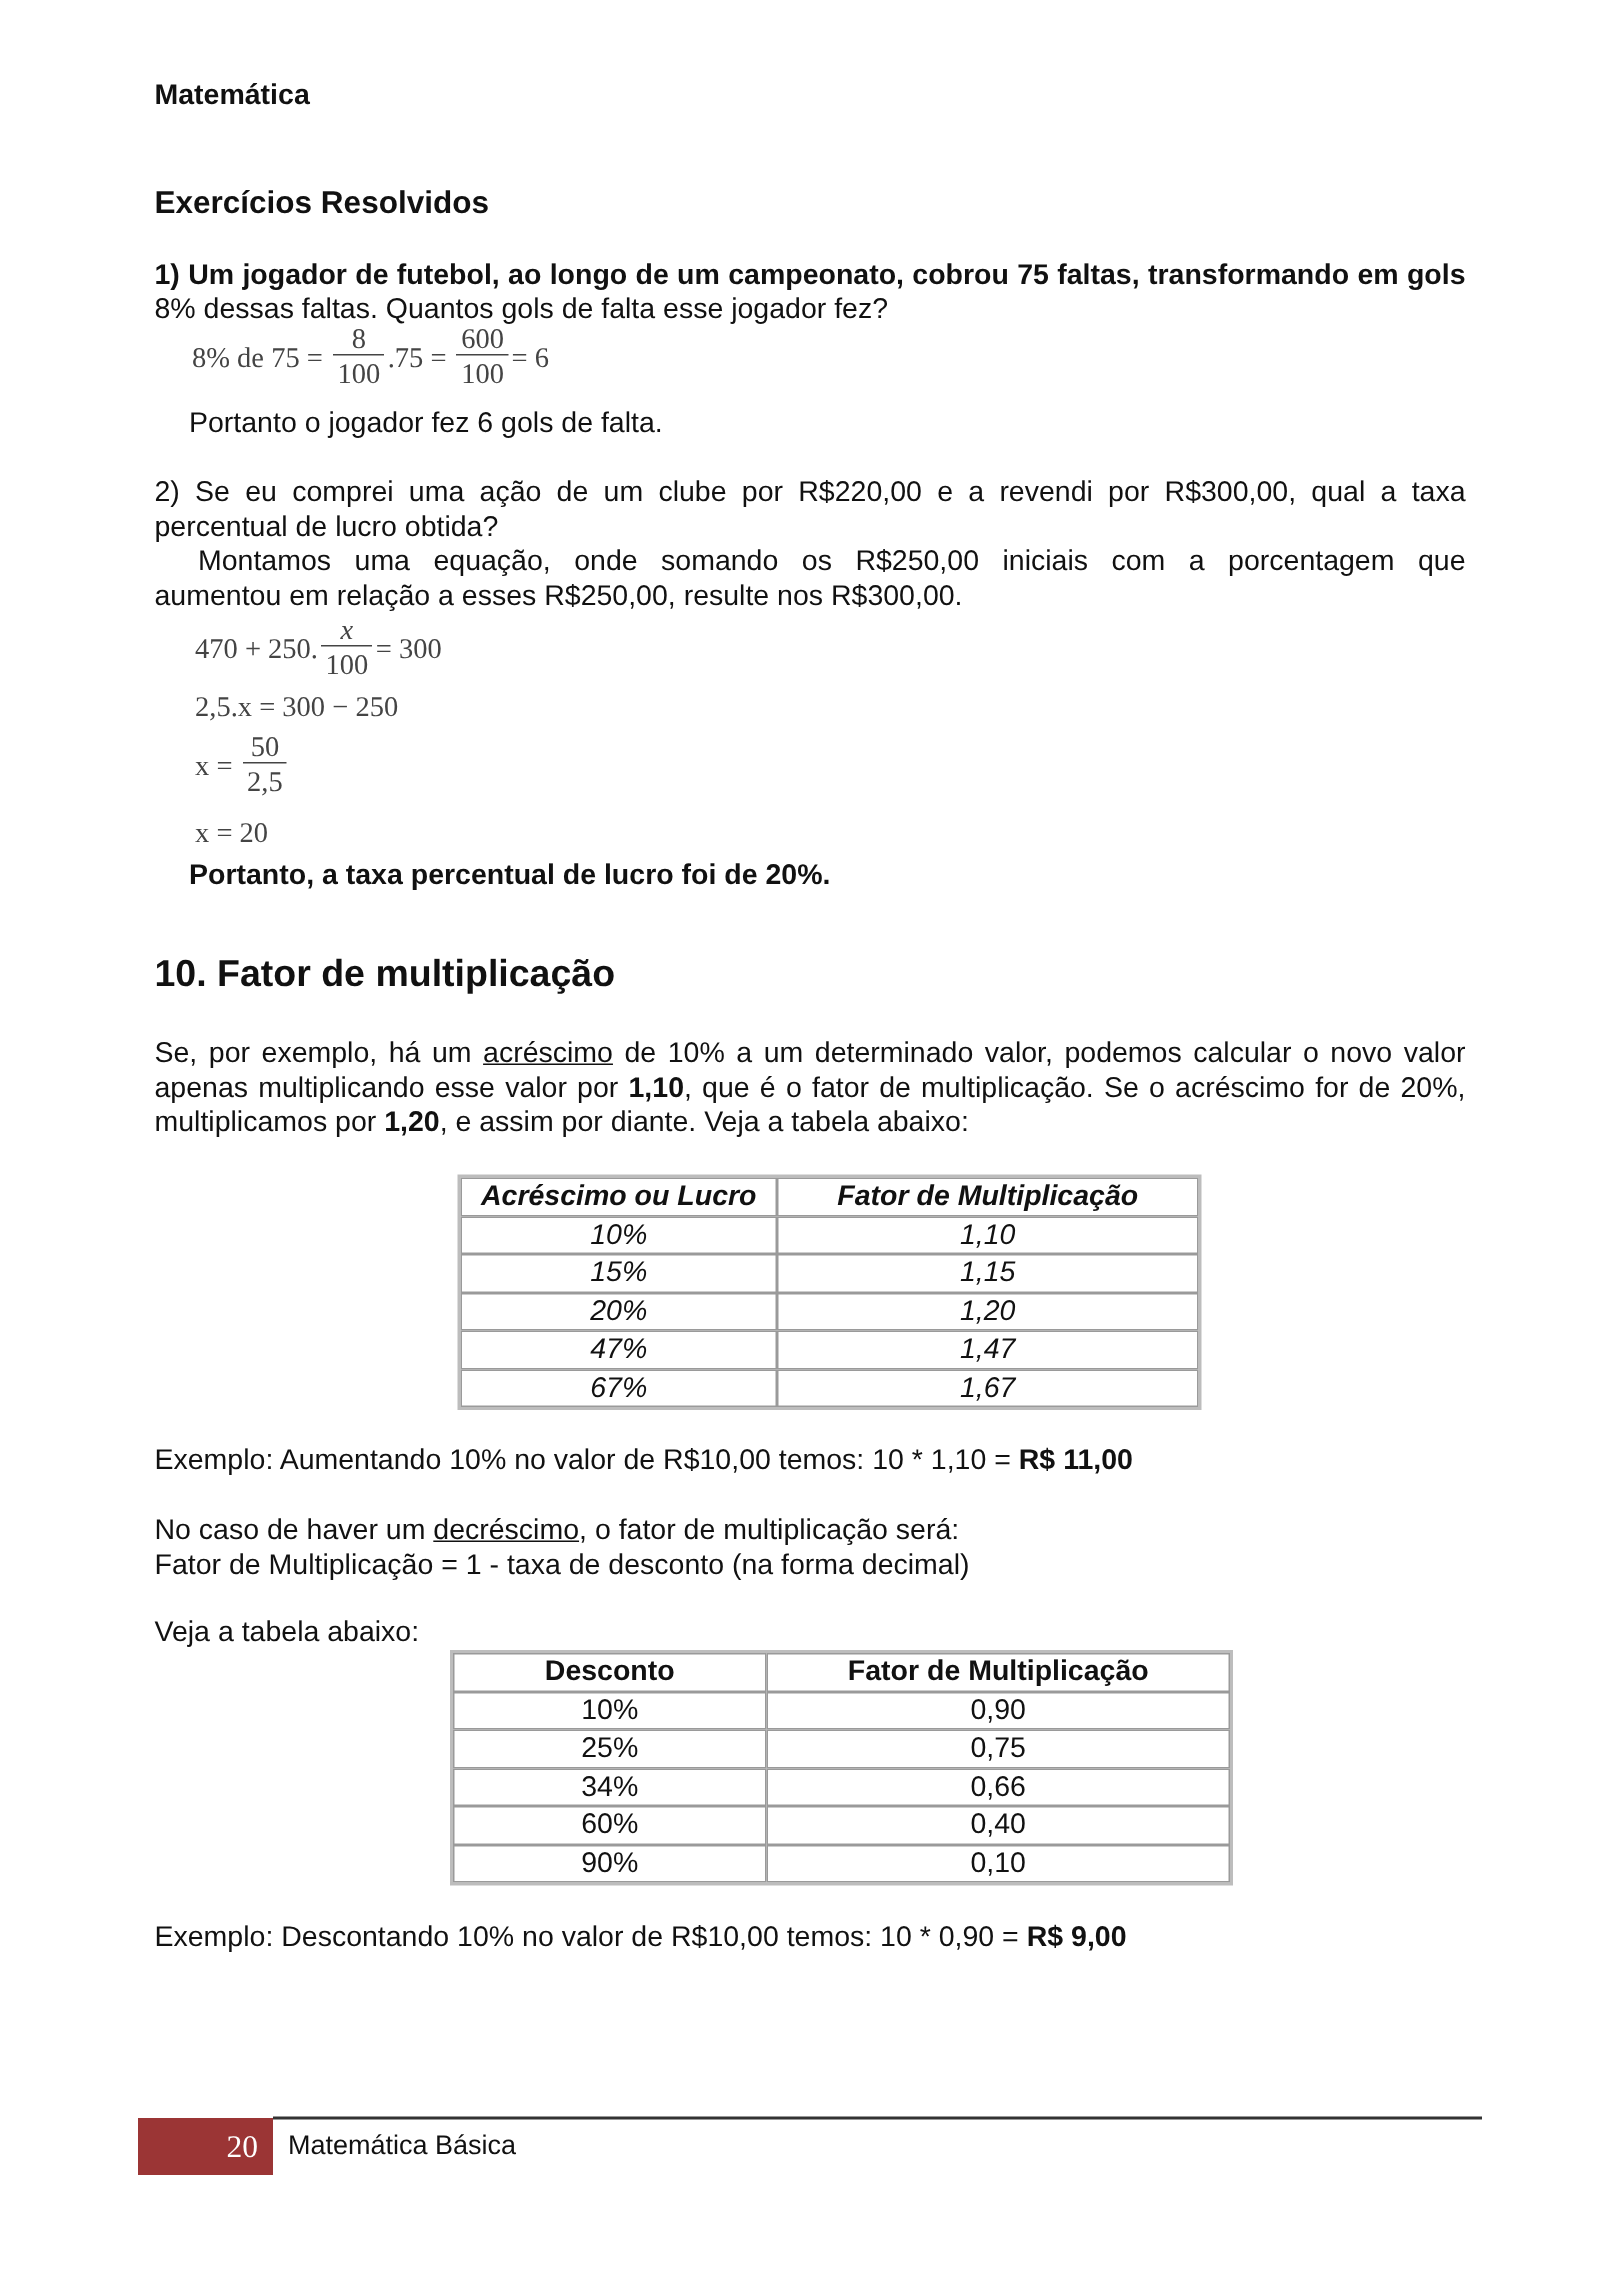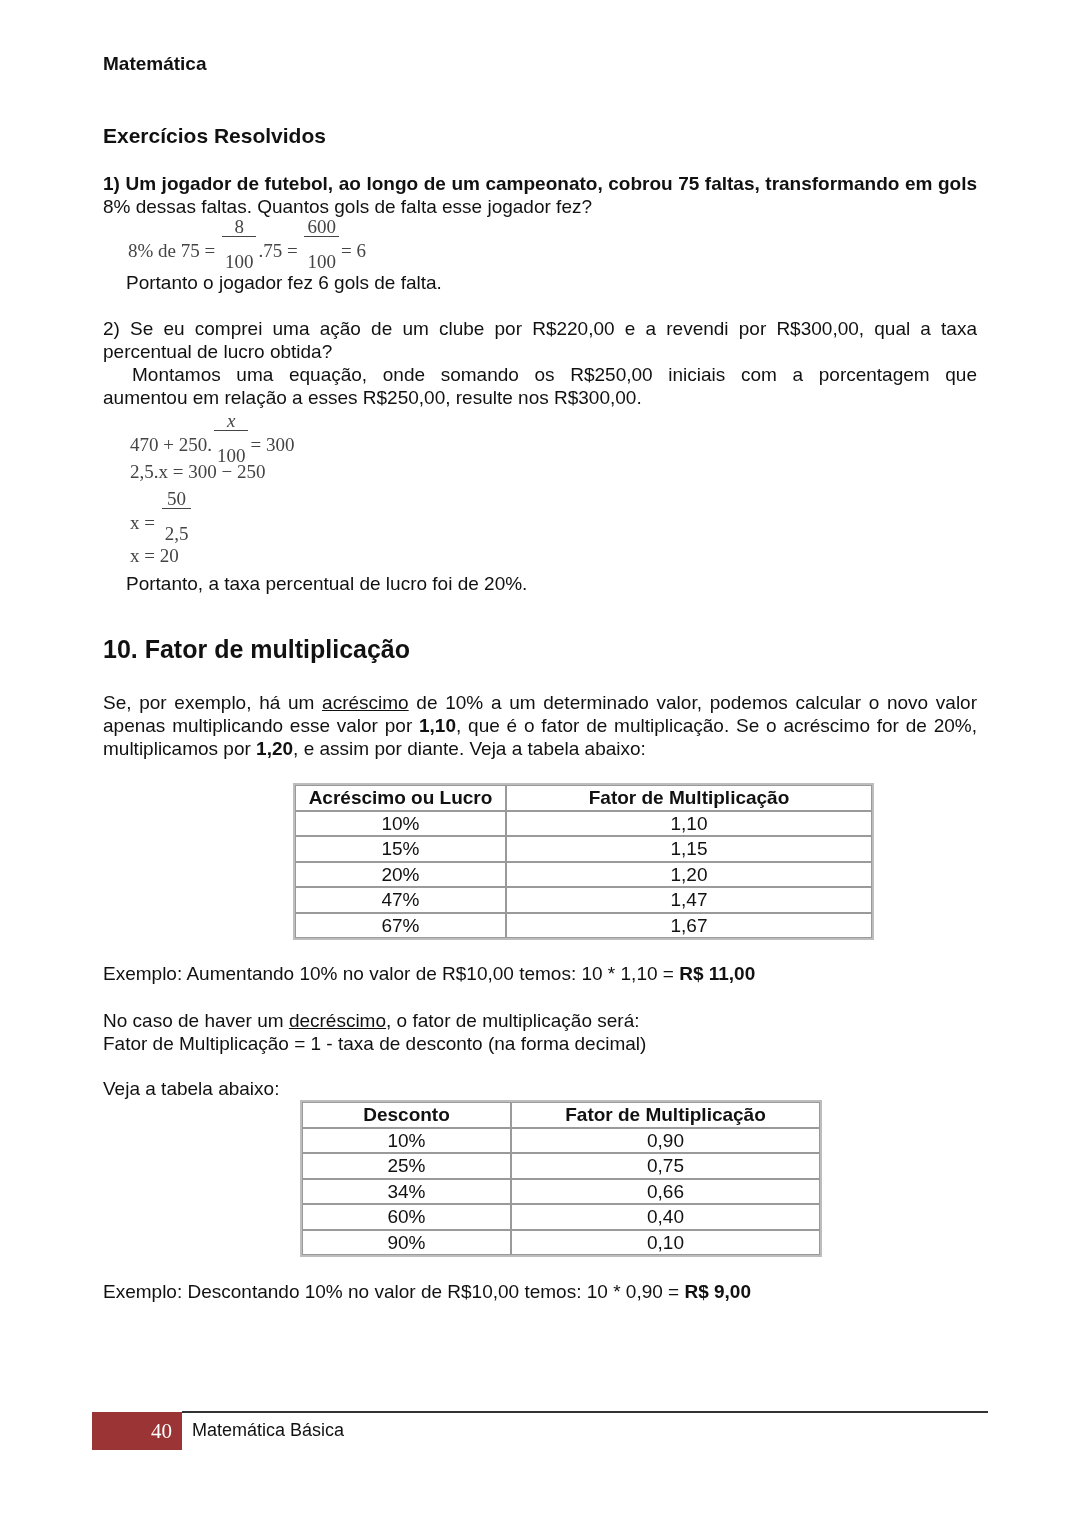--- a/index.html
+++ b/index.html
@@ -6,21 +6,21 @@
   html, body { width: 1080px; height: 1527px; background: #ffffff; }
   body { position: relative; font-family: "Liberation Sans", sans-serif; color: #111; font-size: 19px; line-height: 23px; overflow: hidden; }
   .abs { position: absolute; }
   .running-head { left: 103px; top: 52px; font-weight: bold; font-size: 19px; }
   .h-exercises { left: 103px; top: 124px; font-weight: bold; font-size: 21px; }
   .para { left: 103px; width: 874px; text-align: justify; }
   .indent-line { left: 126px; }
   .math { font-family: "Liberation Serif", serif; color: #444; font-size: 19px; }
   .frac { display: inline-flex; flex-direction: column; align-items: center; vertical-align: middle; line-height: 18px; margin: 0 2px; }
   .frac .num { padding: 0 3px; }
-  .frac .den { border-top: 1px solid #444; padding: 16px 3px; }
+  .frac .den { border-top: 1px solid #444; padding: 4px 3px; }
   .h-section { left: 103px; top: 638px; font-weight: bold; font-size: 25px; }
   u { text-decoration: underline; }
   table.tbl { position: absolute; border-collapse: separate; border-spacing: 0; border: 2px solid #bdbdbd; }
   table.tbl td, table.tbl th { border: 1px solid #9a9a9a; text-align: center; font-size: 19px; height: 25.5px; padding: 0; font-weight: normal; }
   table.tbl th { font-weight: bold; }
   .footer-line { left: 182px; top: 1411px; width: 806px; height: 2px; background: #333; }
   .footer-box { left: 92px; top: 1412px; width: 90px; height: 38px; background: #9b3535; color: #fff; font-family: "Liberation Serif", serif; font-size: 21px; text-align: right; padding: 8px 10px 0 0; }
   .footer-title { left: 192px; top: 1419px; font-size: 18px; }
 </style>
 </head>
@@ -65,29 +65,29 @@
 <div class="abs math" style="left:130px; top:460px;">2,5.x = 300 − 250</div>
 <div class="abs math" style="left:130px; top:490px;">
   <span>x =</span>
   <span class="frac">
     <span class="num">50</span>
     <span class="den">2,5</span>
   </span>
 </div>
 <div class="abs math" style="left:130px; top:544px;">x = 20</div>
 
-<div class="abs indent-line" style="top:572px;">Portanto, a taxa percentual de lucro foi de 20%.</div>
+<div class="abs indent-line" style="top:572px;font-weight:bold;">Portanto, a taxa percentual de lucro foi de 20%.</div>
 
 <div class="abs h-section">10. Fator de multiplicação</div>
 
 <div class="abs para" style="top:691px;">
   <span>Se, por exemplo, há um </span><u>acréscimo</u><span> de 10% a um determinado valor, podemos calcular o novo valor apenas multiplicando esse valor por </span><b>1,10</b><span>, que é o fator de multiplicação. Se o acréscimo for de 20%, multiplicamos por </span><b>1,20</b><span>, e assim por diante. Veja a tabela abaixo:</span>
 </div>
 
-<table class="tbl" style="left:293px; top:783px; width:581px;">
+<table class="tbl" style="left:305px; top:783px; width:496px;font-style:italic;">
   <tbody>
       <tr>
     <th style="width:211px;">Acréscimo ou Lucro</th>
     <th>Fator de Multiplicação</th>
   </tr>
   <tr>
         <td>10%</td>
         <td>1,10</td>
       </tr>
   <tr>
@@ -147,14 +147,14 @@
         <td>0,10</td>
       </tr>
 </tbody>
   </table>
 
 <div class="abs para" style="top:1280px;">
   <span>Exemplo: Descontando 10% no valor de R$10,00 temos: 10 * 0,90 = </span><b>R$ 9,00</b>
 </div>
 
 <div class="abs footer-line"></div>
-<div class="abs footer-box">40</div>
+<div class="abs footer-box">20</div>
 <div class="abs footer-title">Matemática Básica</div>
 
 </body></html>

